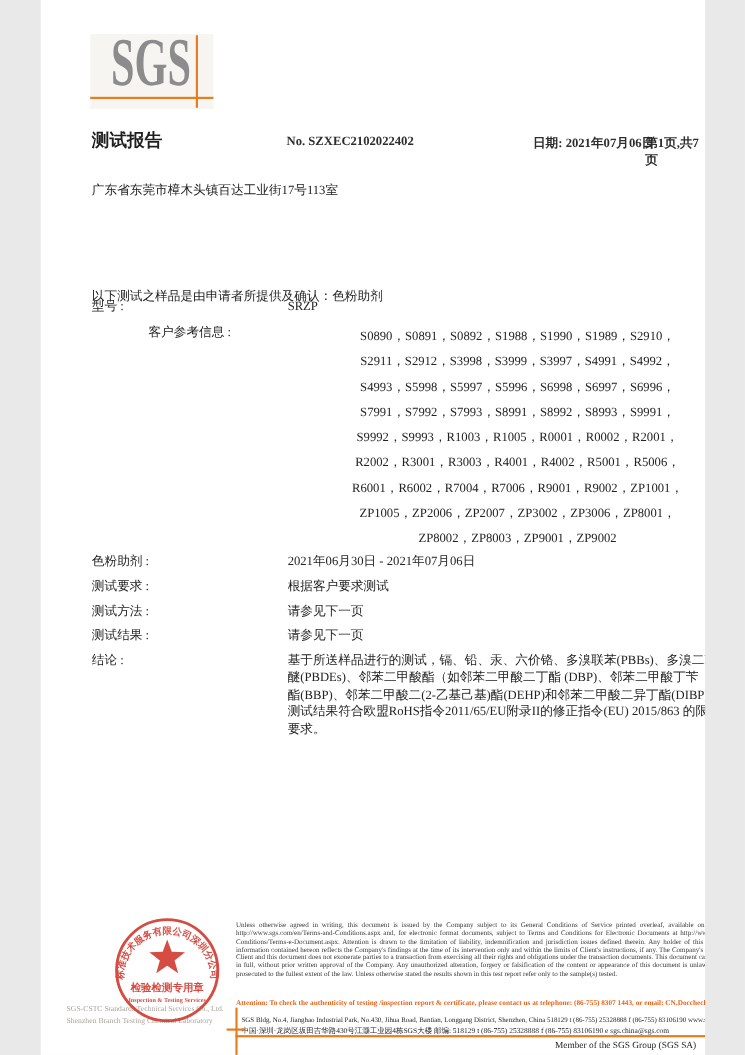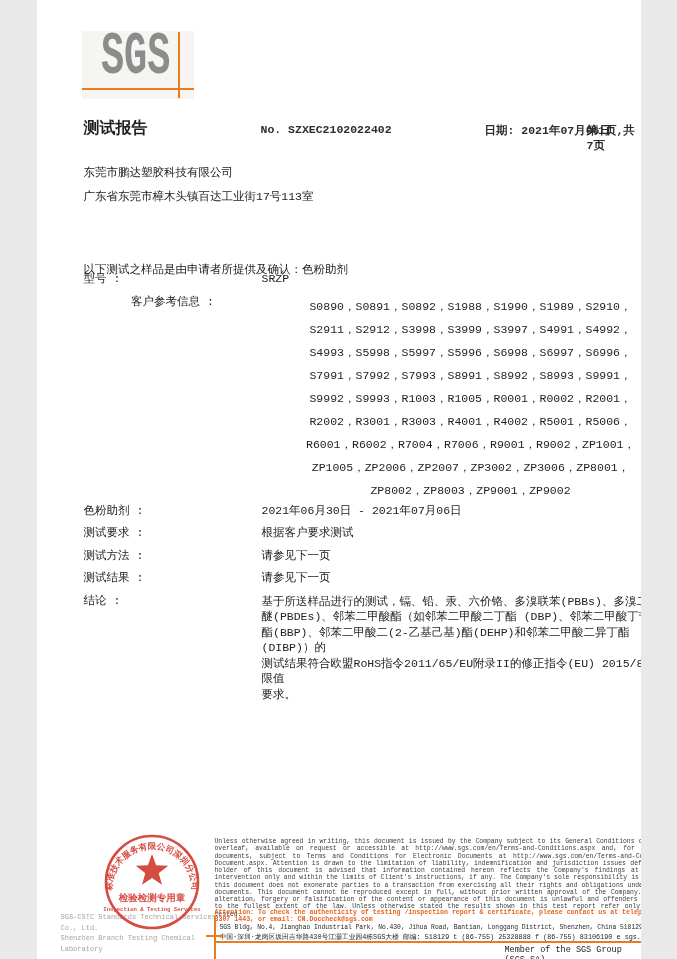--- a/index.html
+++ b/index.html
@@ -1,20 +1,20 @@
 <!DOCTYPE html>
 <html><head>
 <meta charset="utf-8">
 <style>
   html,body{margin:0;padding:0;background:#e9e9e9;}
   .page{
     position:relative;
     width:604px;height:959px;
     background:#ffffff;
-    font-family:Liberation Mono, monospace;
+    font-family:Liberation Serif, serif;
     color:#222;
     overflow:hidden;
     margin:0 auto;
   }
   
   .logo-bg{position:absolute;left:45px;top:31px;width:112px;height:68px;background:#f6f5f2;}
   .logo-text{
     position:absolute;left:64px;top:29px;
     font-size:62px;font-weight:bold;color:#8c8c8c;line-height:56px;
     transform:scaleX(0.62);transform-origin:0 0;letter-spacing:0px;
@@ -69,21 +69,20 @@
   <div class="logo-text">SGS</div>
   <div class="logo-hline"></div>
   <div class="logo-vline"></div>
 
   <div class="title">测试报告</div>
   <div class="report-no">No. SZXEC2102022402</div>
   <div class="date-label">日期: 2021年07月06日</div>
   <div class="page-label">第1页,共7页</div>
 
   <div class="applicant">
-    <div>东莞市鹏达塑胶科技有限公司</div>
     <div>广东省东莞市樟木头镇百达工业街17号113室</div>
   </div>
 
   <div class="statement">以下测试之样品是由申请者所提供及确认：色粉助剂</div>
 
   <div class="fields">
     <div class="frow">
       <div class="flabel">型号 :</div>
       <div class="fvalue">SRZP</div>
     </div>

